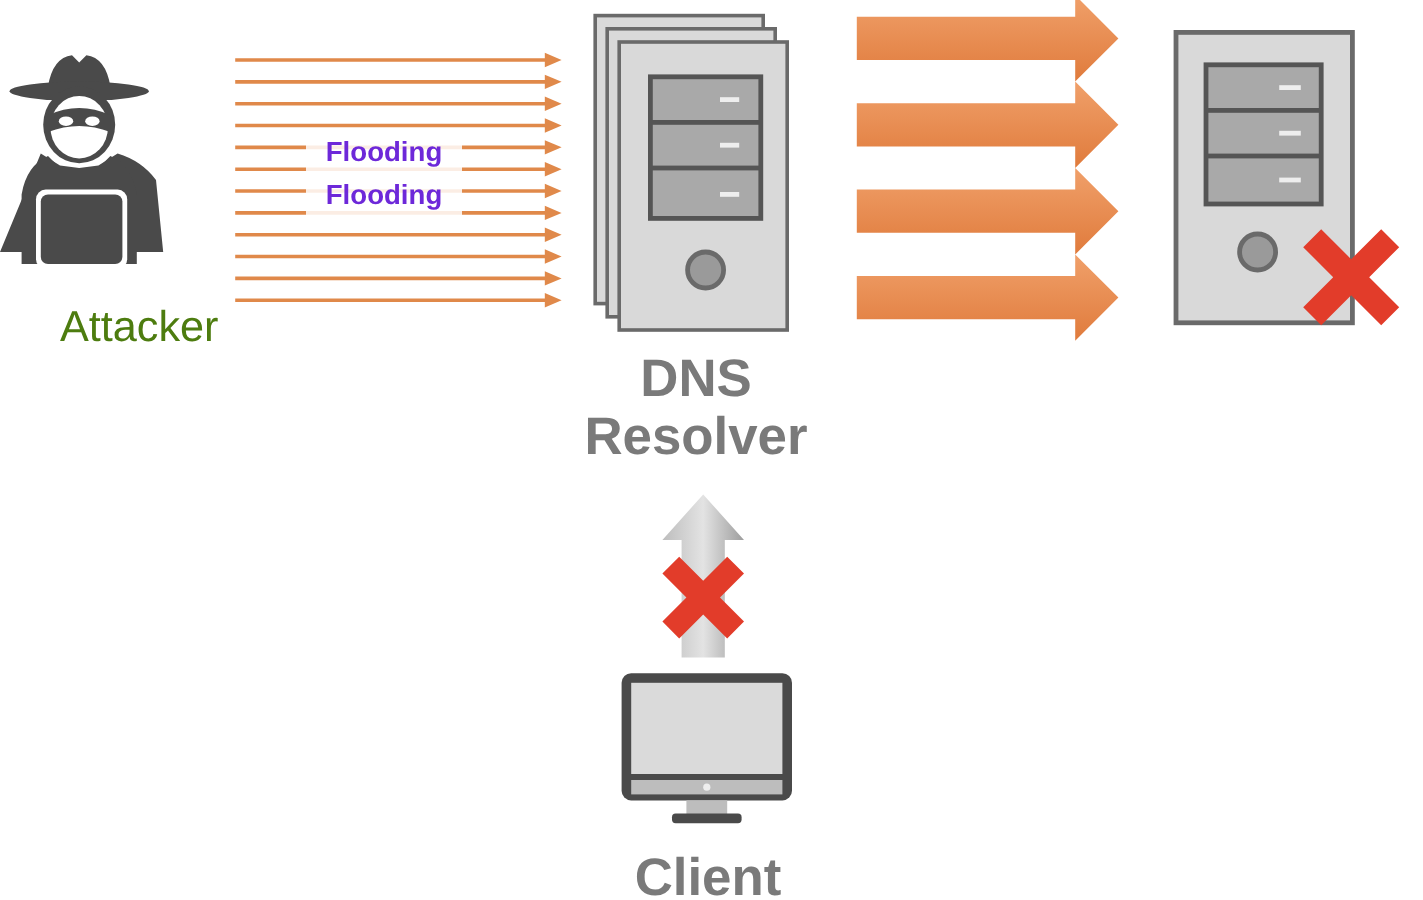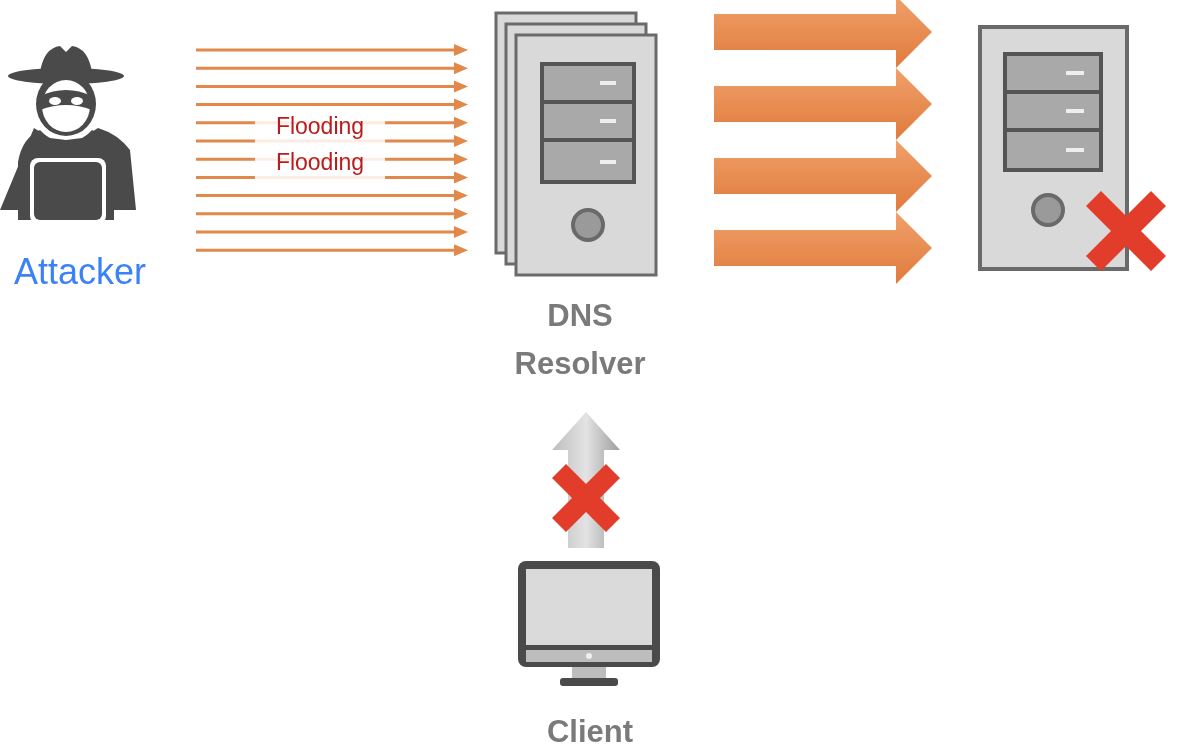--- a/index.html
+++ b/index.html
@@ -1,23 +1,23 @@
 <!DOCTYPE html>
 <html><head>
 <meta charset="utf-8">
 <style>
   html, body { margin:0; padding:0; background:#ffffff; }
   body { width:1186px; height:750px; position:relative; overflow:hidden; font-family:"Liberation Sans", sans-serif; }
   svg { position:absolute; left:0; top:0; }
-  .lbl { position:absolute; text-align:center; font-weight:bold; color:#7a7a7a; font-size:31px; line-height:48px; white-space:nowrap; }
-  #attacker-label { left:0; top:248px; width:160px; color:#3b82f6; font-weight:normal; font-size:36px; }
+  .lbl { position:absolute; text-align:center; font-weight:bold; color:#7a7a7a; font-size:44px; line-height:48px; white-space:nowrap; }
+  #attacker-label { left:0; top:248px; width:160px; color:#4d7c0f; font-weight:normal; font-size:36px;padding-left:36px; }
   #resolver-label { left:480px; top:292px; width:200px; }
   #victim-label { left:900px; top:280px; width:286px; line-height:58px; }
   #client-label { left:500px; top:708px; width:180px; }
-  #flood-label { position:absolute; left:255px; top:108px; width:130px; text-align:center; font-weight:normal; color:#b91c1c; font-size:23px; line-height:36px; background:rgba(255,255,255,0.85); }
+  #flood-label { position:absolute; left:255px; top:108px; width:130px; text-align:center; font-weight:bold; color:#6d28d9; font-size:23px; line-height:36px; background:rgba(255,255,255,0.85); }
 </style>
 </head>
 <body>
 
 <svg width="1186" height="750" viewBox="0 0 1186 750">
   <defs>
     <linearGradient id="bigArrowGrad" x1="0" y1="0" x2="0" y2="1">
       <stop offset="0" stop-color="#f0a06a"></stop>
       <stop offset="1" stop-color="#e07b3c"></stop>
     </linearGradient>

